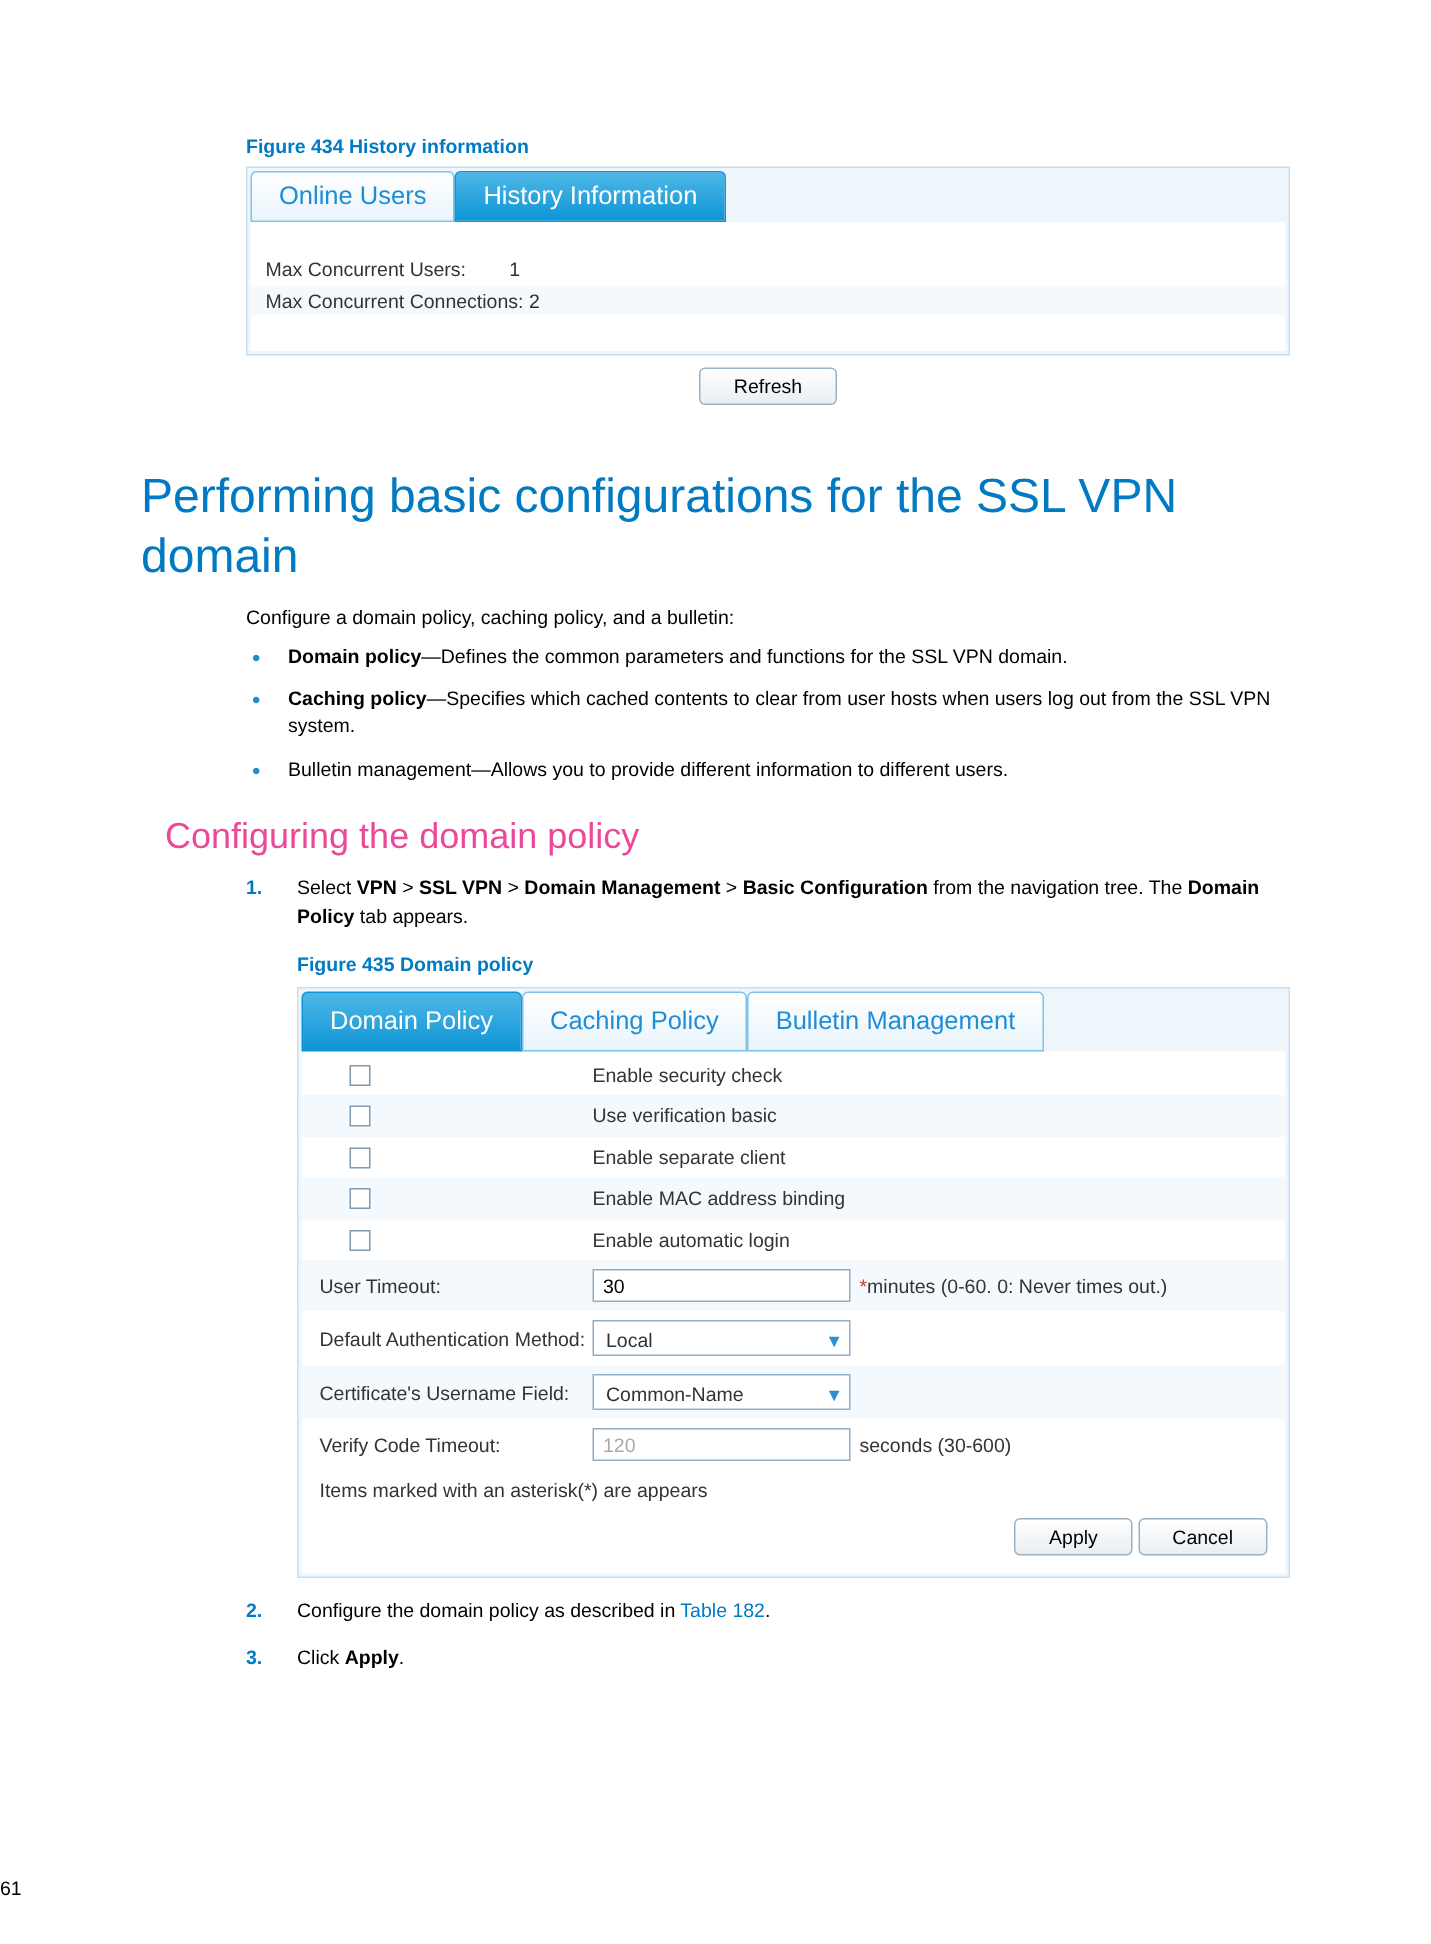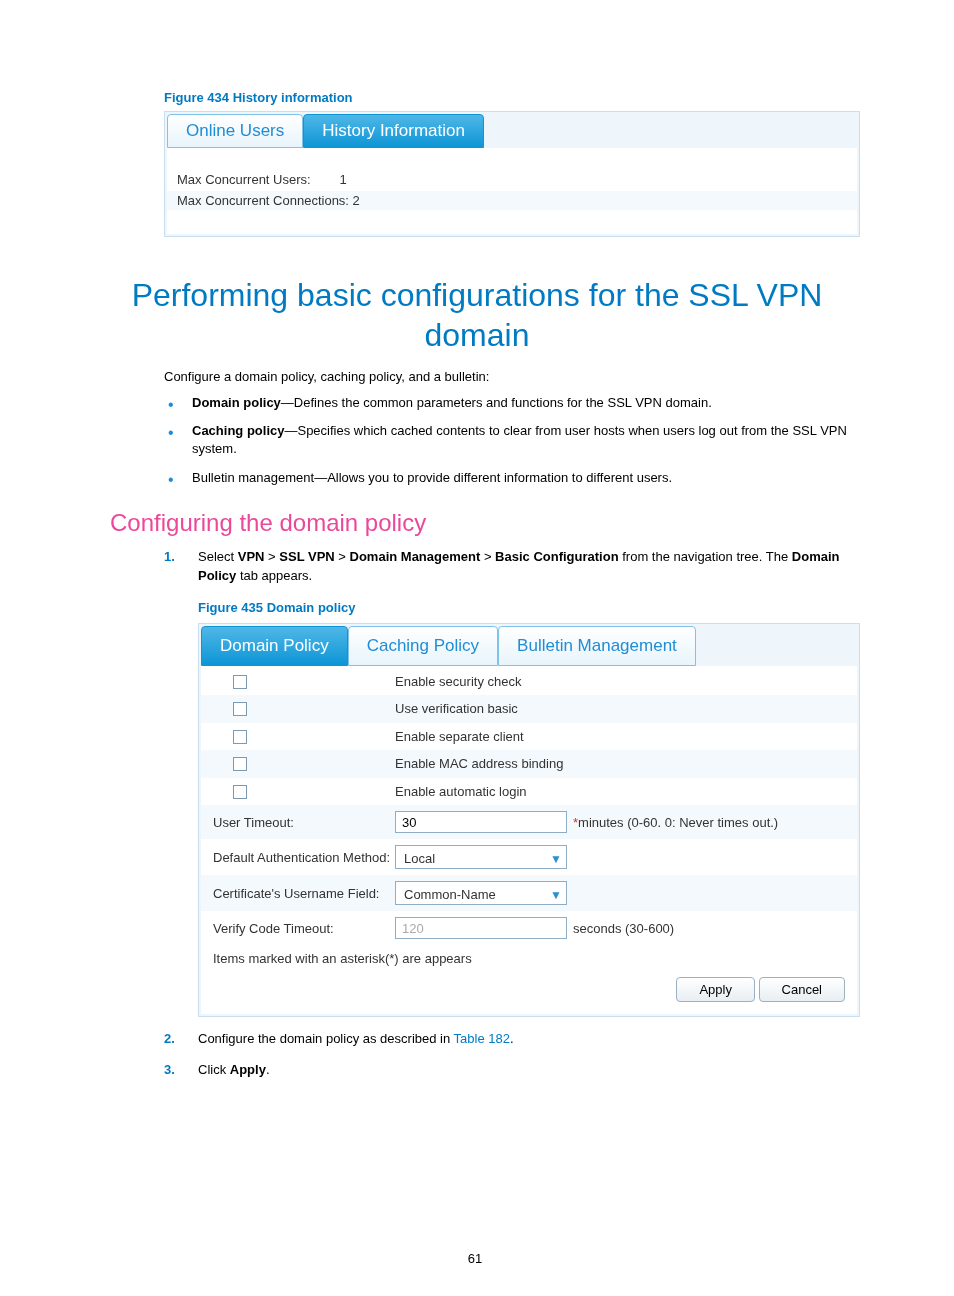--- a/index.html
+++ b/index.html
@@ -69,21 +69,20 @@
     font-size: 13px;
     cursor: pointer;
   }
   h1.sec {
     font-family: "Segoe UI Light", "Helvetica Neue", Arial, sans-serif;
     font-weight: 300;
     font-size: 32px;
     color: #007ac3;
     margin: 38px 0 14px 0;
     line-height: 1.25;
-    text-align: center;
   }
   h2.sub {
     font-family: "Segoe UI Light", "Helvetica Neue", Arial, sans-serif;
     font-weight: 300;
     font-size: 24px;
     color: #ec4899;
     margin: 22px 0 10px 16px;
   }
   .body-text {
     margin-left: 70px;
@@ -202,21 +201,20 @@
     padding: 4px 0 0 12px;
   }
   .btnrow {
     text-align: right;
     padding: 8px 12px 4px;
   }
   .pagenum {
     position: absolute;
     bottom: 30px;
     left: 0; right: 4px;
-    text-align: center;
     font-size: 13px;
   }
 </style>
 </head>
 <body>
 
 <div class="page">
 
   <div class="figure-caption">Figure 434 History information</div>
 
@@ -230,20 +228,23 @@
         <span>Max Concurrent Users:</span>
         &nbsp;&nbsp;&nbsp;&nbsp;&nbsp;&nbsp;
         <span>1</span>
       </div>
       <div class="row" style="background:#f4f9fd;margin:0 -10px;padding:2px 10px;">
         <span>Max Concurrent Connections:</span>
         <span>2</span>
       </div>
     </div>
   </div>
+  <div class="refresh-row">
+    <button class="ui-btn">Refresh</button>
+  </div>
 
   <h1 class="sec">Performing basic configurations for the SSL VPN domain</h1>
 
   <div class="body-text">Configure a domain policy, caching policy, and a bulletin:</div>
 
   <ul class="bullets">
     <li>
       <b>Domain policy</b><span>—Defines the common parameters and functions for the SSL VPN domain.</span>
     </li>
     <li>

